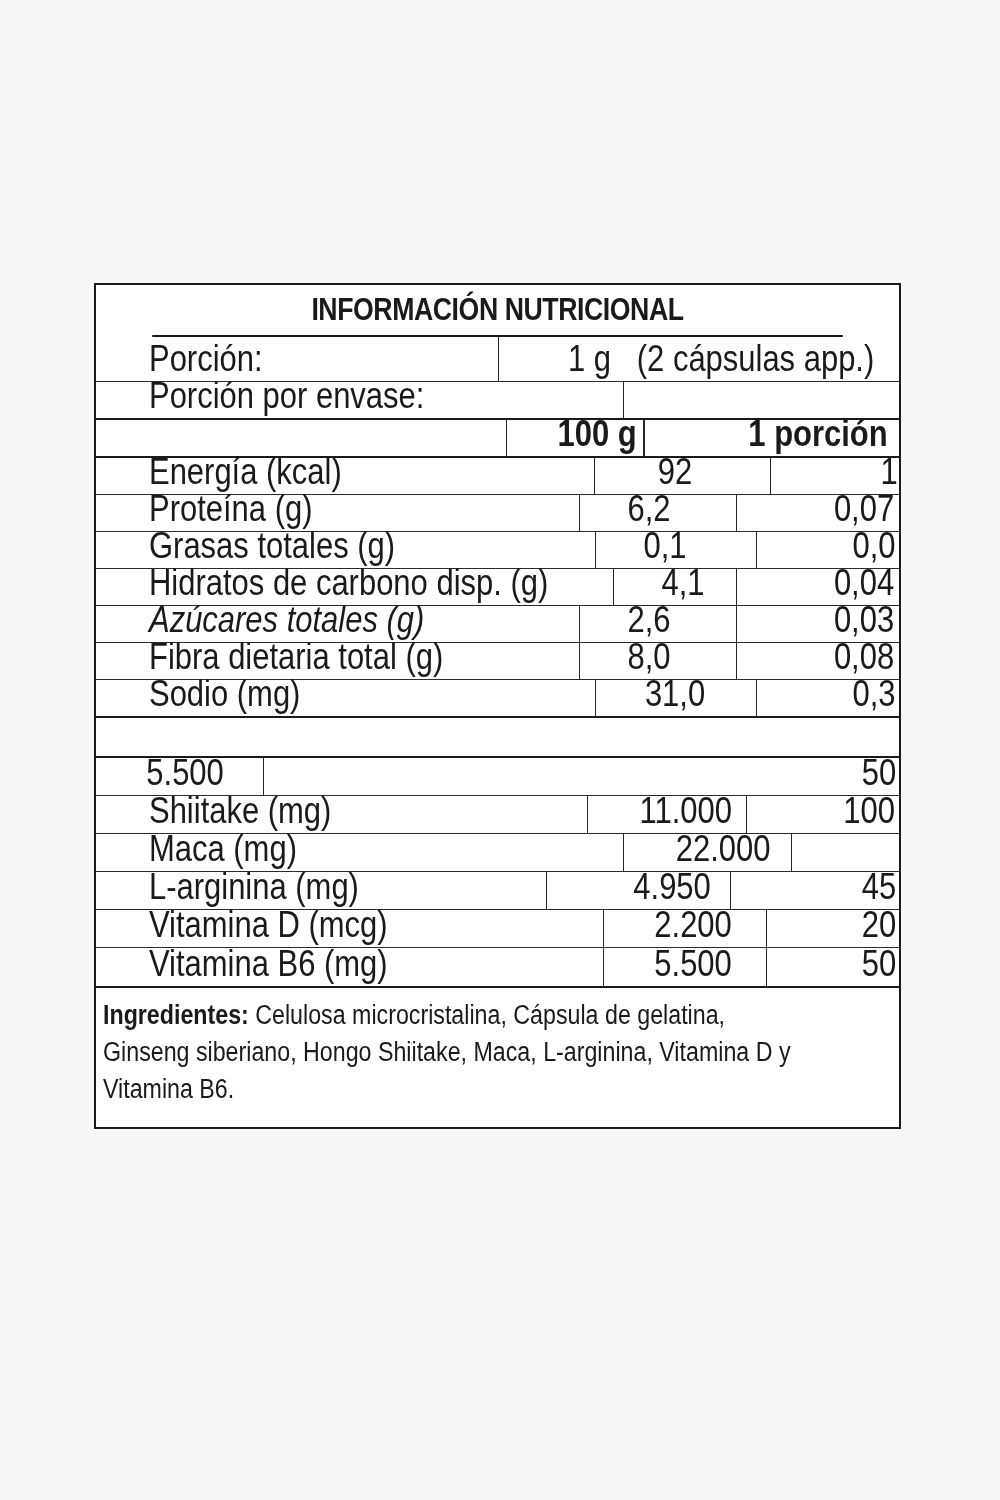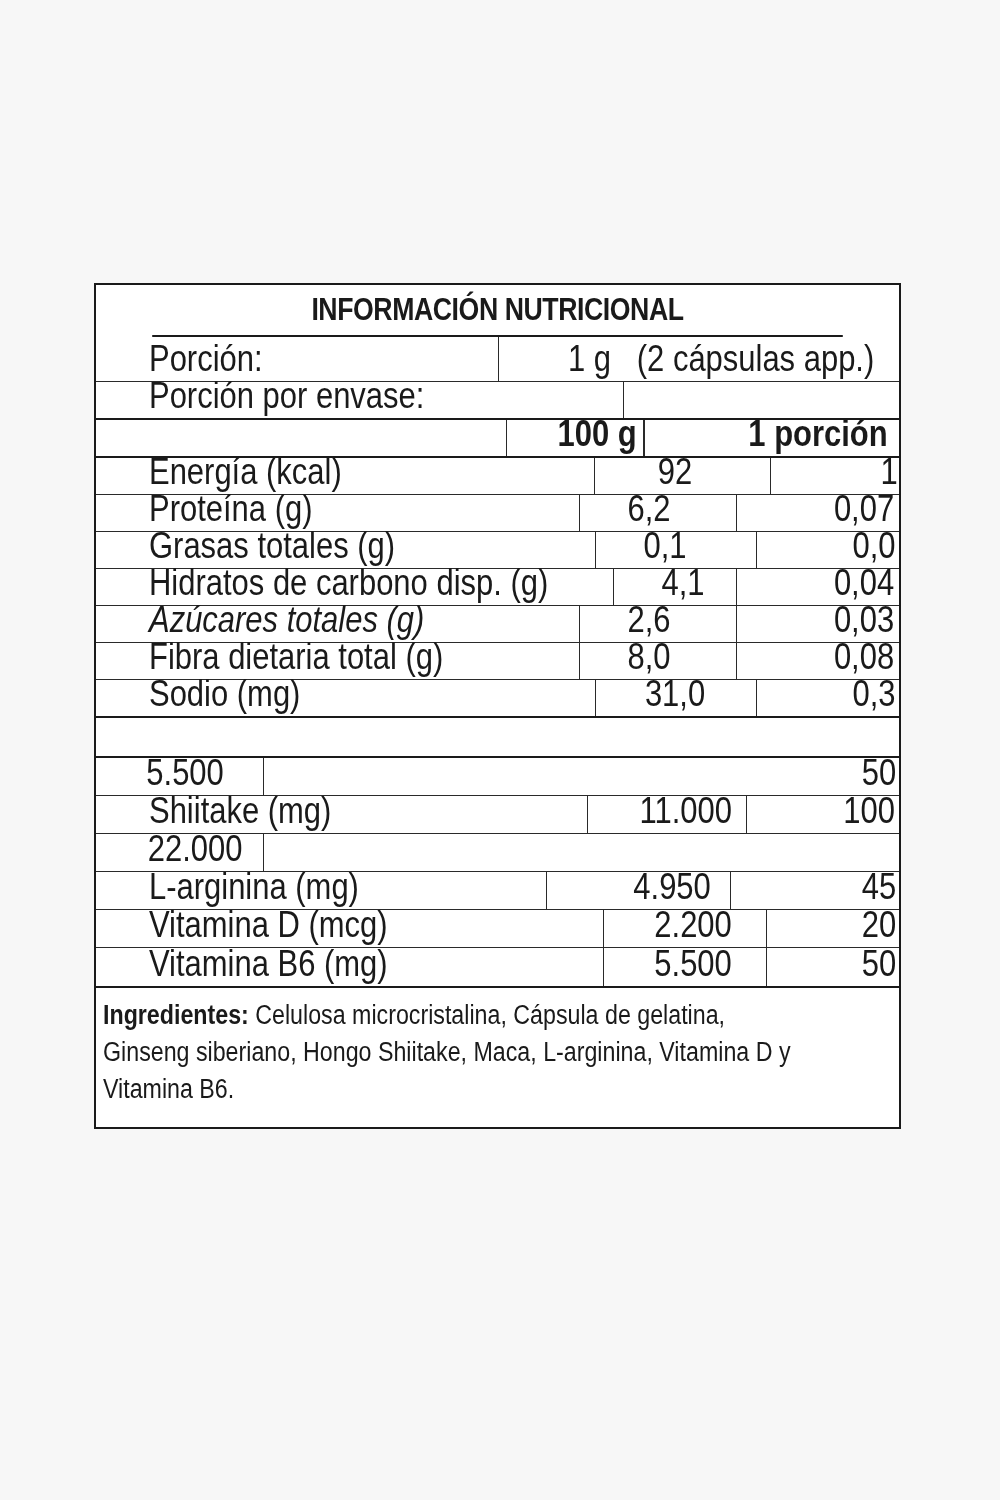--- a/index.html
+++ b/index.html
@@ -169,20 +169,23 @@
         <span class="narrow">Shiitake (mg)</span>
       </div>
     <div class="cell c-v1">
         <span class="narrow-c">11.000</span>
       </div>
     <div class="cell c-v2">
         <span class="narrow-c">100</span>
       </div>
   </div>
   <div class="row" style="top:549px;height:38px;">
+    <div class="cell c-name">
+        <span class="narrow">Maca (mg)</span>
+      </div>
     <div class="cell c-v1">
         <span class="narrow-c">22.000</span>
       </div>
   </div>
   <div class="row" style="top:587px;height:38px;gap:36px;">
     <div class="cell c-name">
         <span class="narrow">L-arginina (mg)</span>
       </div>
     <div class="cell c-v1">
         <span class="narrow-c">4.950</span>

